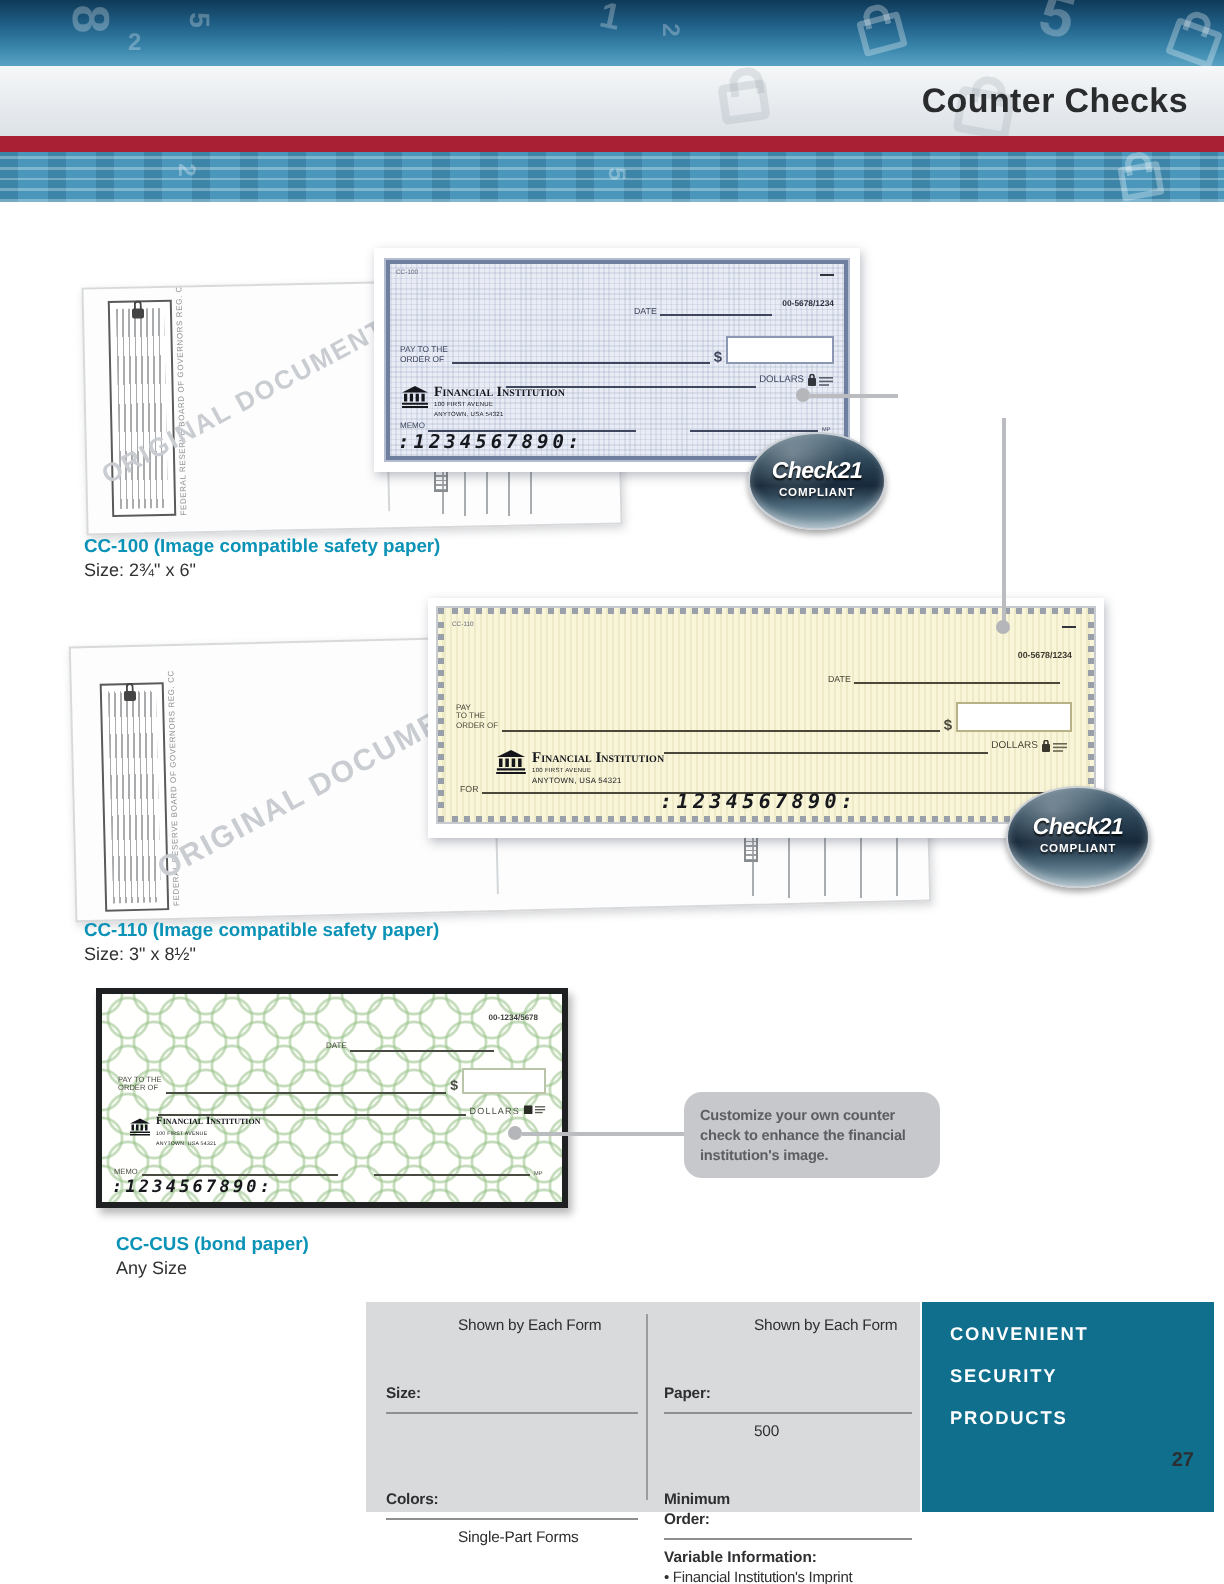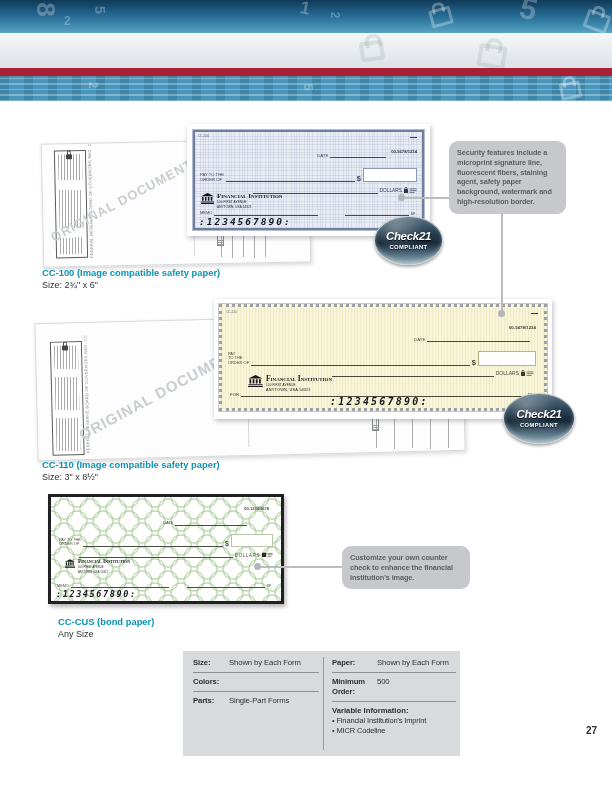--- a/index.html
+++ b/index.html
@@ -106,21 +106,21 @@
   .prod-name{font-size:9.4px;font-weight:bold;color:#0a93b6;line-height:1.2;}
   .prod-size{font-size:9px;color:#2f3133;margin-top:2px;line-height:1.2;}
 
   
   .specs{position:absolute;left:183px;top:651px;width:277px;height:105px;background:#d9dadb;}
   .specs .vdiv{position:absolute;left:140px;top:6px;bottom:6px;width:1px;background:#9b9c9e;}
   .scol{position:absolute;top:7px;}
   .col-l{left:10px;width:126px;}
   .col-r{left:149px;width:124px;}
   .srow{display:flex;align-items:flex-start;gap:3px;font-size:7.7px;color:#2e2f31;line-height:1.28;letter-spacing:-.1px;}
-  .slabel{font-weight:bold;flex:none;}
+  .slabel{font-weight:bold;flex:none;margin-top:34px;}
   .col-l .slabel{width:33px;}
   .col-r .slabel{width:42px;}
   .sdiv{height:1px;background:#8e8f91;margin:4px 0;}
   .sheading{font-size:7.7px;font-weight:bold;color:#2e2f31;line-height:1.3;}
   .sbullet{font-size:7.5px;color:#2e2f31;line-height:1.35;letter-spacing:-.15px;white-space:nowrap;}
   .sidebar{position:absolute;left:461px;top:651px;width:146px;height:105px;background:#0f6f8d;
     padding:11px 0 0 14px;box-sizing:border-box;}
   .sidebar .sitem{display:block;color:#fff;font-weight:bold;font-size:9.2px;letter-spacing:.9px;
     margin-bottom:11px;}
   .pagenum{position:absolute;right:15px;top:725px;font-size:10px;font-weight:bold;color:#2c2e30;}
@@ -136,20 +136,21 @@
     <span class="dg" style="left:300px;top:-2px;font-size:18px;transform:rotate(12deg);">1</span>
     <span class="dg" style="left:332px;top:8px;font-size:12px;transform:rotate(90deg);">2</span>
     <span class="dg" style="left:520px;top:-8px;font-size:30px;transform:rotate(15deg);">5</span>
     <span class="dg" style="left:64px;top:14px;font-size:12px;">2</span>
     <span class="lockg" style="left:430px;top:8px;width:16px;height:12px;transform:rotate(-15deg);"></span>
     <span class="lockg" style="left:585px;top:12px;width:18px;height:13px;transform:rotate(20deg);"></span>
   </div>
   <div class="hdr-titlebar">
     <span class="lock-ghost" style="left:478px;top:12px;width:20px;height:15px;transform:rotate(10deg);"></span>
     <span class="lock-ghost" style="left:360px;top:8px;width:16px;height:12px;transform:rotate(-8deg);"></span>
+    <div class="hdr-title">Counter Checks</div>
   </div>
   <div class="hdr-red"></div>
   <div class="hdr-ripple">
     <div class="tex"></div>
     <span class="dg" style="left:90px;top:2px;font-size:12px;transform:rotate(90deg);">2</span>
     <span class="dg" style="left:305px;top:4px;font-size:12px;transform:rotate(90deg);">5</span>
     <span class="lockg" style="left:560px;top:6px;width:15px;height:11px;transform:rotate(-10deg);"></span>
   </div>
 
   <div class="backcard" style="left:42px;top:141px;width:266px;height:122px;transform:rotate(-1.2deg);">
@@ -227,21 +228,20 @@
     </div>
   </div>
 
   <div class="badge" style="left:374px;top:216px;width:67px;height:47px;">
     <span class="t1">Check21</span>
     <span class="t2">COMPLIANT</span>
   </div>
 
   <span class="dot" style="left:398px;top:194px;"></span>
   <div class="cline" style="left:404px;top:197px;width:45px;height:1.5px;"></div>
-  <div class="bubble" style="left:449px;top:141px;width:101px;">Security features include a microprint signature line, fluorescent fibers, staining agent, safety paper background, watermark and high-resolution border.</div>
   <div class="cline" style="left:501px;top:209px;width:1.5px;height:102px;"></div>
   <span class="dot" style="left:498px;top:310px;z-index:4;"></span>
 
   <div class="prod-label" style="left:42px;top:267px;">
     <div class="prod-name">CC-100 (Image compatible safety paper)</div>
     <div class="prod-size">Size: 2¾" x 6"</div>
   </div>
 
   <div class="backcard" style="left:36px;top:318px;width:426px;height:136px;transform:rotate(-1.4deg);">
     <div class="endorse-strip" style="left:14px;top:18px;width:30px;height:112px;">
@@ -416,15 +416,20 @@
         <span class="slabel">Minimum Order:</span>
         <span>500</span>
       </div>
       <div class="sdiv"></div>
       <div class="sheading">Variable Information:</div>
       <div class="sbullet">• Financial Institution's Imprint</div>
       <div class="sbullet">• MICR Codeline</div>
     </div>
   </div>
 
+  <div class="sidebar">
+    <span class="sitem">CONVENIENT</span>
+    <span class="sitem">SECURITY</span>
+    <span class="sitem">PRODUCTS</span>
+  </div>
 
   <div class="pagenum">27</div>
 </div>
 
 </body></html>

